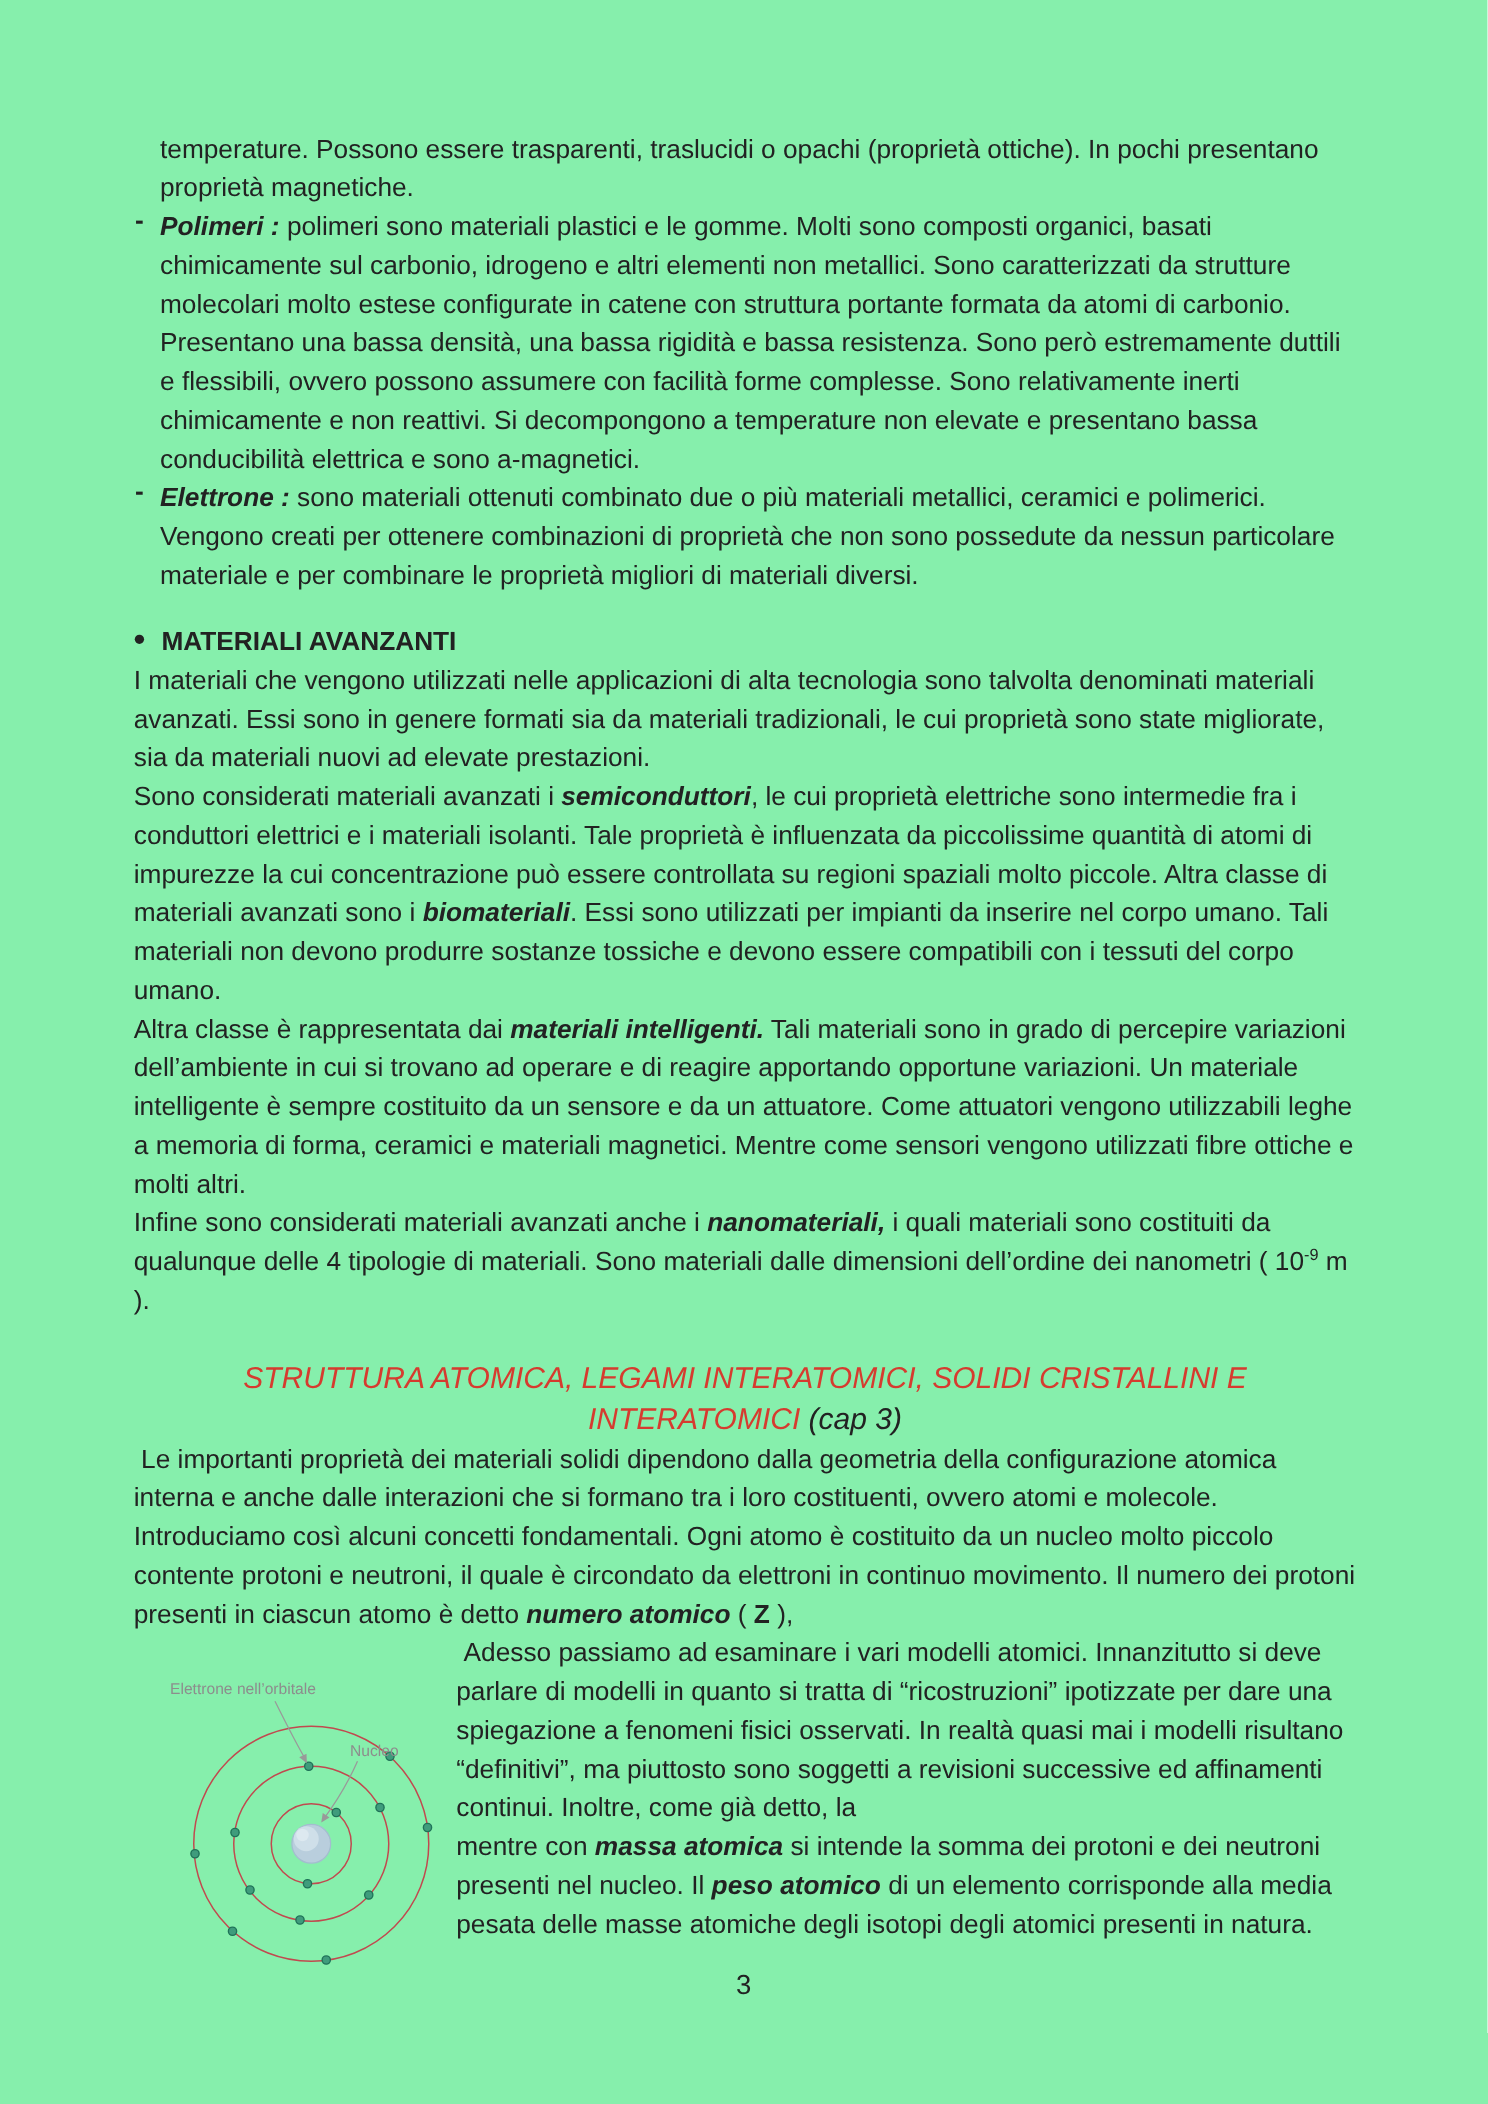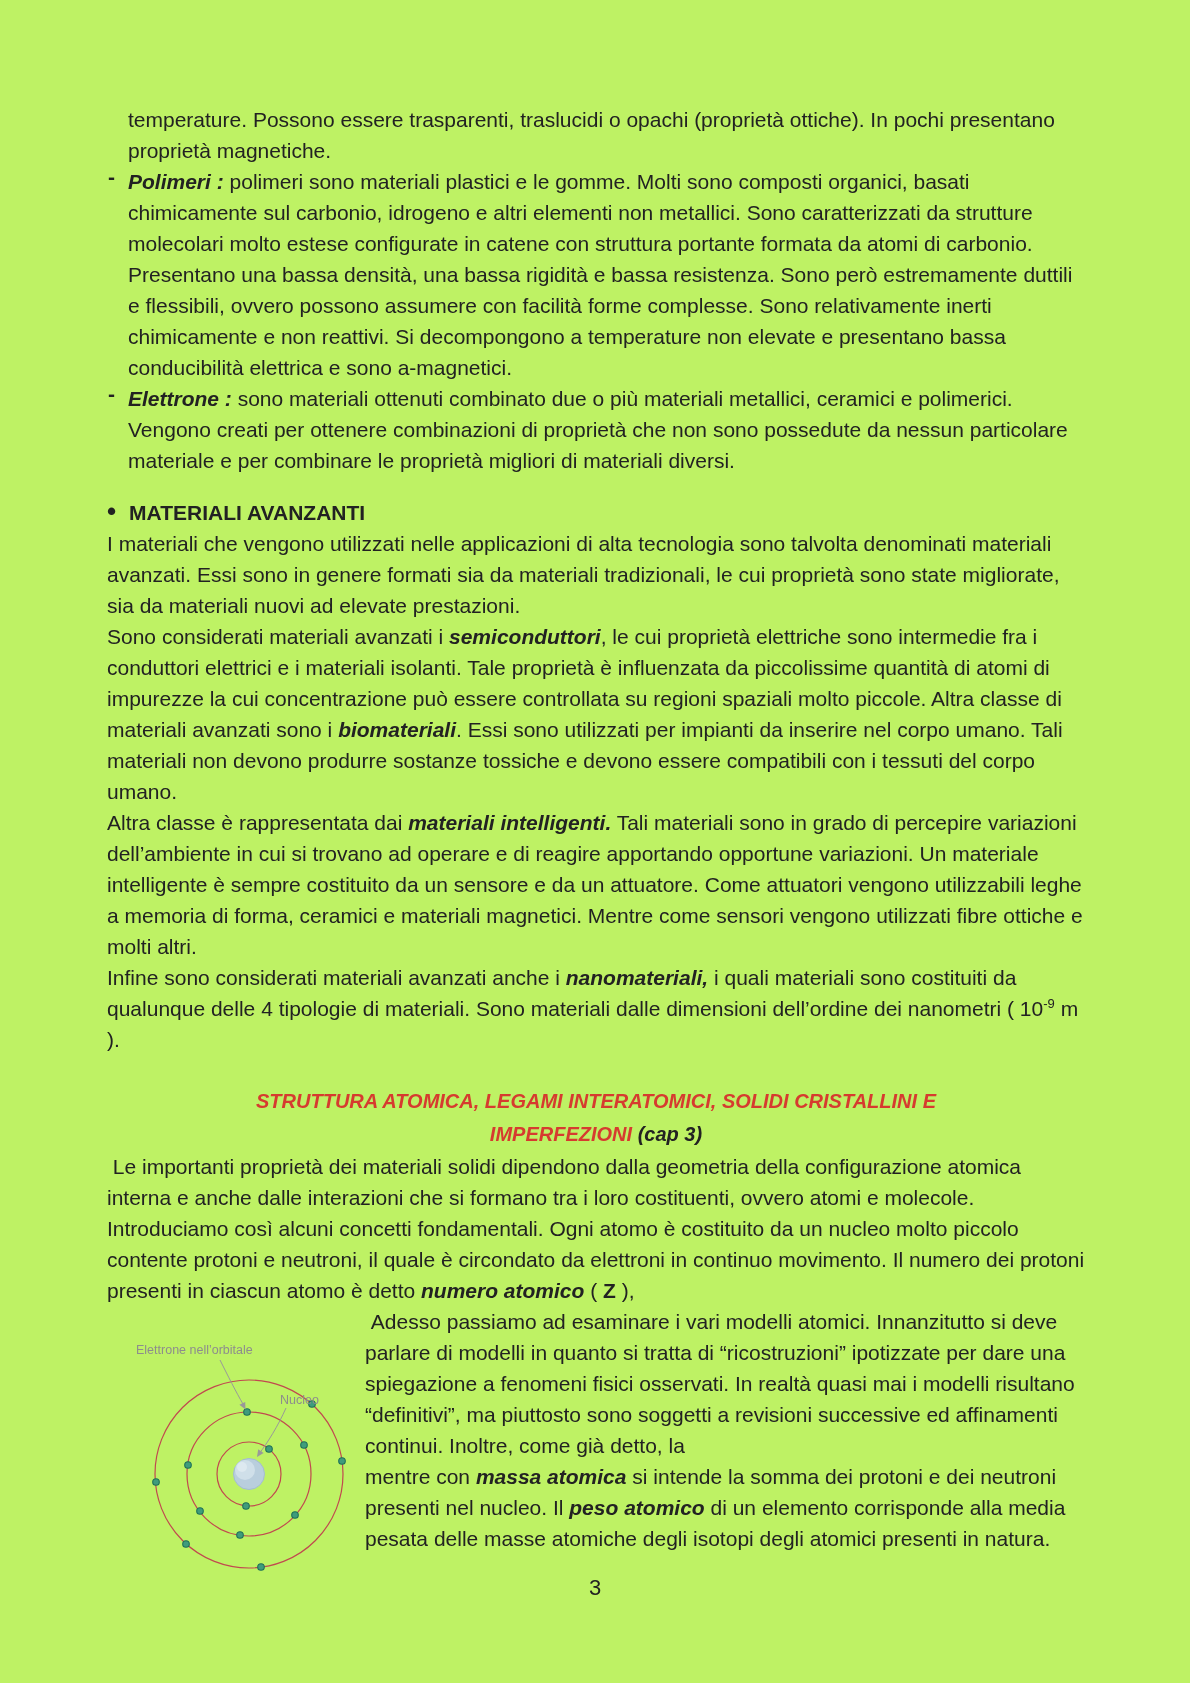--- a/index.html
+++ b/index.html
@@ -1,39 +1,39 @@
 <!DOCTYPE html>
 <html lang="it" style="--accent: #d63b2f; --text: #222222; --orbit: #c1494f; --electron: #3f9c7c; --electron-stroke: #1f7258; --nucleus: #b9cedd; --nucleus-hi: #cfdfe9; --label: #8d8d8d;"><head>
 <meta charset="utf-8">
 <style>
   html,body{margin:0;padding:0;background:#ffffff;}
   .page{
     position:relative;
     width:1190px;height:1683px;
-    background:#bef264;
+    background:#86efac;
     overflow:hidden;
     font-family:"Liberation Sans", sans-serif;
     color:var(--text,#222222);
     font-size:21px;line-height:31px;
   }
   .content{position:absolute;left:107px;top:104px;width:978px;}
   .rich, .rich span{white-space:pre-wrap;}
   p.rich{margin:0;}
   .em{font-weight:bold;font-style:italic;}
   .b{font-weight:bold;}
   sup{font-size:13px;line-height:0;vertical-align:super;}
   .hang{padding-left:21px;}
   .li{position:relative;padding-left:21px;}
   .li .bullet{position:absolute;left:1px;top:-5px;font-weight:600;}
   .adv-title{display:flex;align-items:baseline;margin-top:20px;font-weight:bold;}
   .adv-bullet{font-size:26px;line-height:31px;margin-right:13px;}
   .red-heading{
     margin:30px 0 0 0;text-align:center;
-    font-weight:bold;font-style:italic;
-    font-size:20px;line-height:33px;
+    font-weight:normal;font-style:italic;
+    font-size:24px;line-height:33px;
   }
   .red-heading .red{color:var(--accent,#d63b2f);}
   .red-heading .blk{color:var(--text,#222222);}
   .atom-block{position:relative;min-height:300px;}
   .atom-figure{position:absolute;left:21px;top:28px;width:240px;height:244px;}
   .wrapped{margin-left:258px;}
   .page-number{position:absolute;left:0;top:1572px;width:100%;text-align:center;font-size:22px;}
   
   .orbit{fill:none;stroke:var(--orbit,#c1494f);stroke-width:1.2;}
   .electron{fill:var(--electron,#3f9c7c);stroke:var(--electron-stroke,#1f7258);stroke-width:1.1;}
@@ -65,21 +65,21 @@
       <span class="adv-bullet">•</span>
       <span>MATERIALI AVANZANTI</span>
     </div>
     <p class="rich"><span>I materiali che vengono utilizzati nelle applicazioni di alta tecnologia sono talvolta denominati materiali avanzati. Essi sono in genere formati sia da materiali tradizionali, le cui proprietà sono state migliorate, sia da materiali nuovi ad elevate prestazioni.</span></p>
     <p class="rich"><span>Sono considerati materiali avanzati i </span><span class="em">semiconduttori</span><span>, le cui proprietà elettriche sono intermedie fra i conduttori elettrici e i materiali isolanti. Tale proprietà è influenzata da piccolissime quantità di atomi di impurezze la cui concentrazione può essere controllata su regioni spaziali molto piccole. Altra classe di materiali avanzati sono i </span><span class="em">biomateriali</span><span>. Essi sono utilizzati per impianti da inserire nel corpo umano. Tali materiali non devono produrre sostanze tossiche e devono essere compatibili con i tessuti del corpo umano.</span></p>
     <p class="rich"><span>Altra classe è rappresentata dai </span><span class="em">materiali intelligenti.</span><span> Tali materiali sono in grado di percepire variazioni dell’ambiente in cui si trovano ad operare e di reagire apportando opportune variazioni. Un materiale intelligente è sempre costituito da un sensore e da un attuatore. Come attuatori vengono utilizzabili leghe a memoria di forma, ceramici e materiali magnetici. Mentre come sensori vengono utilizzati fibre ottiche e molti altri.</span></p>
     <p class="rich"><span>Infine sono considerati materiali avanzati anche i </span><span class="em">nanomateriali,</span><span> i quali materiali sono costituiti da qualunque delle 4 tipologie di materiali. Sono materiali dalle dimensioni dell’ordine dei nanometri ( 10</span><sup>-9</sup><span> m ).</span></p>
 
     <div class="red-heading">
       <span class="red">STRUTTURA ATOMICA, LEGAMI INTERATOMICI, SOLIDI CRISTALLINI E</span><br>
-      <span class="red">IMPERFEZIONI</span><span class="blk"> (cap 3)</span>
+      <span class="red">INTERATOMICI</span><span class="blk"> (cap 3)</span>
     </div>
 
     <p class="rich"><span> Le importanti proprietà dei materiali solidi dipendono dalla geometria della configurazione atomica interna e anche dalle interazioni che si formano tra i loro costituenti, ovvero atomi e molecole. Introduciamo così alcuni concetti fondamentali. Ogni atomo è costituito da un nucleo molto piccolo contente protoni e neutroni, il quale è circondato da elettroni in continuo movimento. Il numero dei protoni presenti in ciascun atomo è detto </span><span class="em">numero atomico</span><span> ( </span><span class="b">Z</span><span> ),</span></p>
 
     <div class="atom-block">
       <div class="atom-figure">
         <svg width="240" height="244" viewBox="0 0 240 244">
 
           <circle class="orbit" cx="121" cy="140" r="94"></circle>
           <circle class="orbit" cx="121" cy="140" r="62"></circle>

